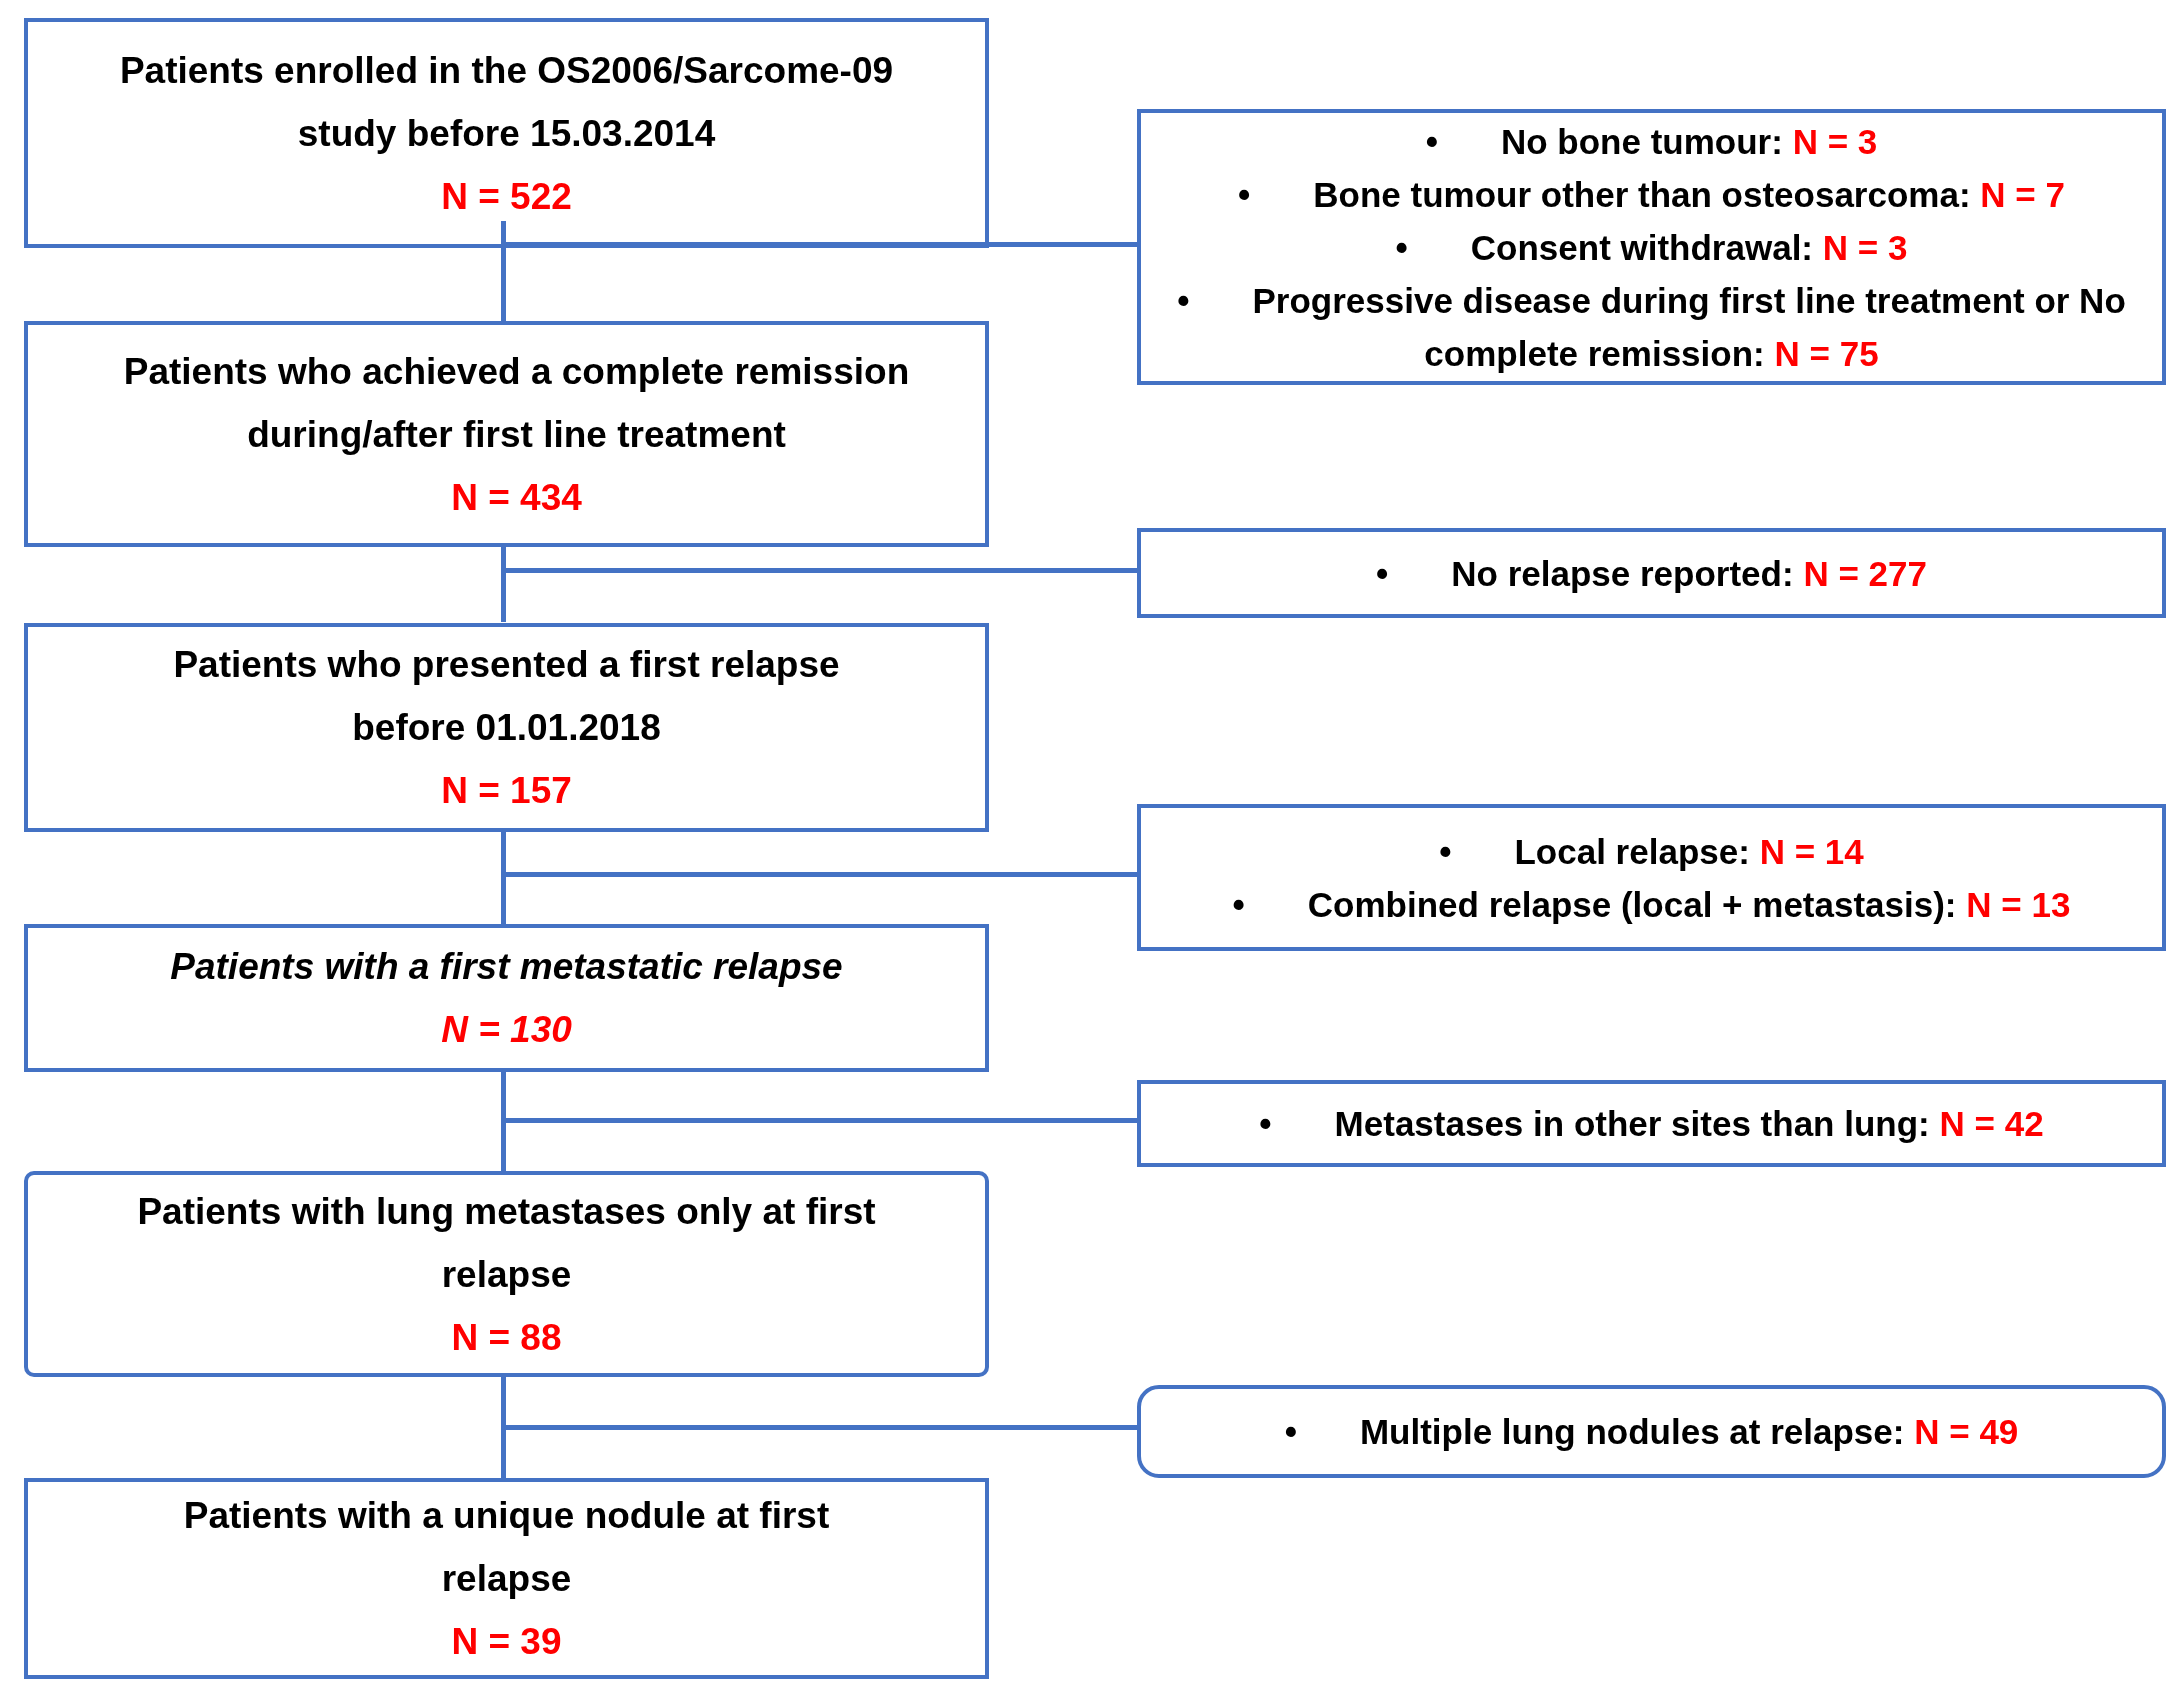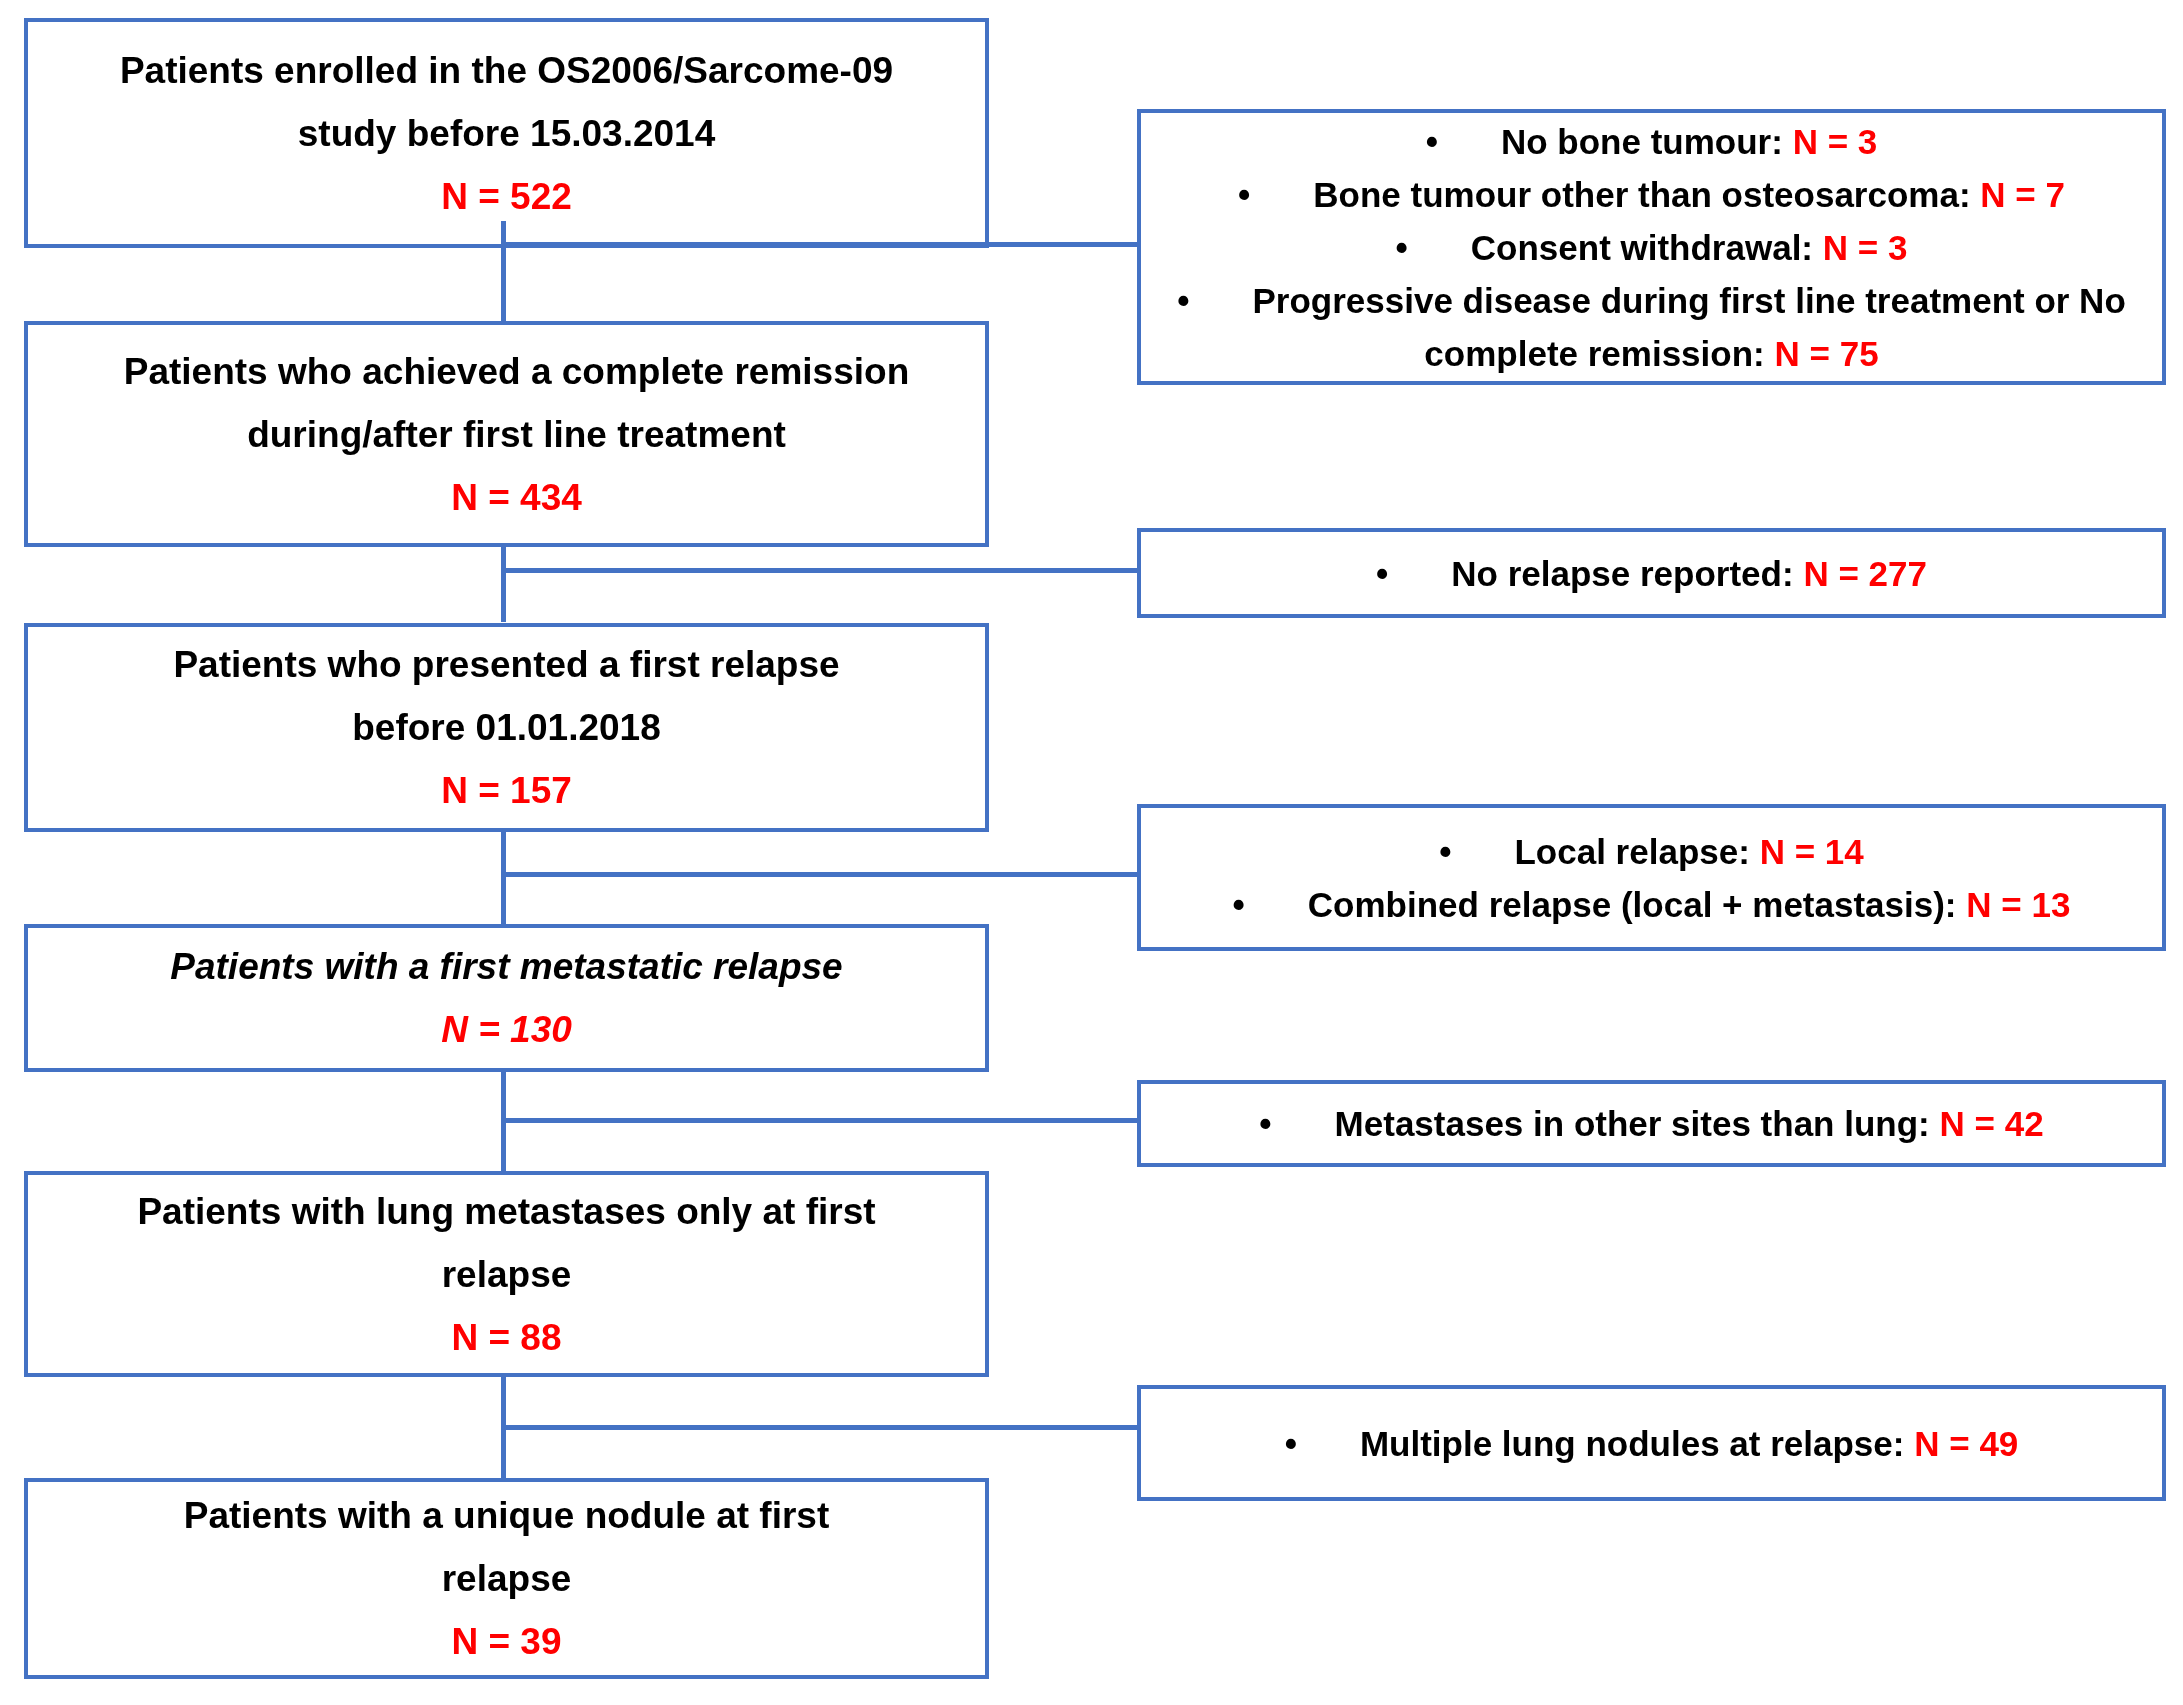--- a/index.html
+++ b/index.html
@@ -72,21 +72,21 @@
     <p class="line">Patients who presented a first relapse</p>
     <p class="line">before 01.01.2018</p>
     <p class="line nvalue">N = 157</p>
   </div>
 
   <div class="box flow-box" style="top:924px;height:148px;font-style:italic;">
     <p class="line">Patients with a first metastatic relapse</p>
     <p class="line nvalue">N = 130</p>
   </div>
 
-  <div class="box flow-box" style="top:1171px;height:206px;">
+  <div class="box flow-box" style="top:1171px;height:206px;border-radius:10px;">
     <p class="line">Patients with lung metastases only at first</p>
     <p class="line">relapse</p>
     <p class="line nvalue">N = 88</p>
   </div>
 
   <div class="box flow-box" style="top:1478px;height:201px;">
     <p class="line">Patients with a unique nodule at first</p>
     <p class="line">relapse</p>
     <p class="line nvalue">N = 39</p>
   </div>
@@ -104,21 +104,21 @@
 
   <div class="box excl-box" style="top:804px;height:147px;">
     <p class="excl-item"><span class="bullet">•</span><span>Local relapse:</span><span class="num">N = 14</span></p>
     <p class="excl-item"><span class="bullet">•</span><span>Combined relapse (local + metastasis):</span><span class="num">N = 13</span></p>
   </div>
 
   <div class="box excl-box" style="top:1080px;height:87px;">
     <p class="excl-item"><span class="bullet">•</span><span>Metastases in other sites than lung:</span><span class="num">N = 42</span></p>
   </div>
 
-  <div class="box excl-box" style="top:1385px;height:116px;">
+  <div class="box excl-box" style="top:1385px;height:93px;border-radius:22px;">
     <p class="excl-item"><span class="bullet">•</span><span>Multiple lung nodules at relapse:</span><span class="num">N = 49</span></p>
   </div>
 
   <div class="conn conn-v" style="top:221px;height:100px;"></div>
   <div class="conn conn-v" style="top:547px;height:75px;"></div>
   <div class="conn conn-v" style="top:831px;height:93px;"></div>
   <div class="conn conn-v" style="top:1072px;height:99px;"></div>
   <div class="conn conn-v" style="top:1377px;height:101px;"></div>
 
   <div class="conn conn-h" style="top:242px;"></div>

